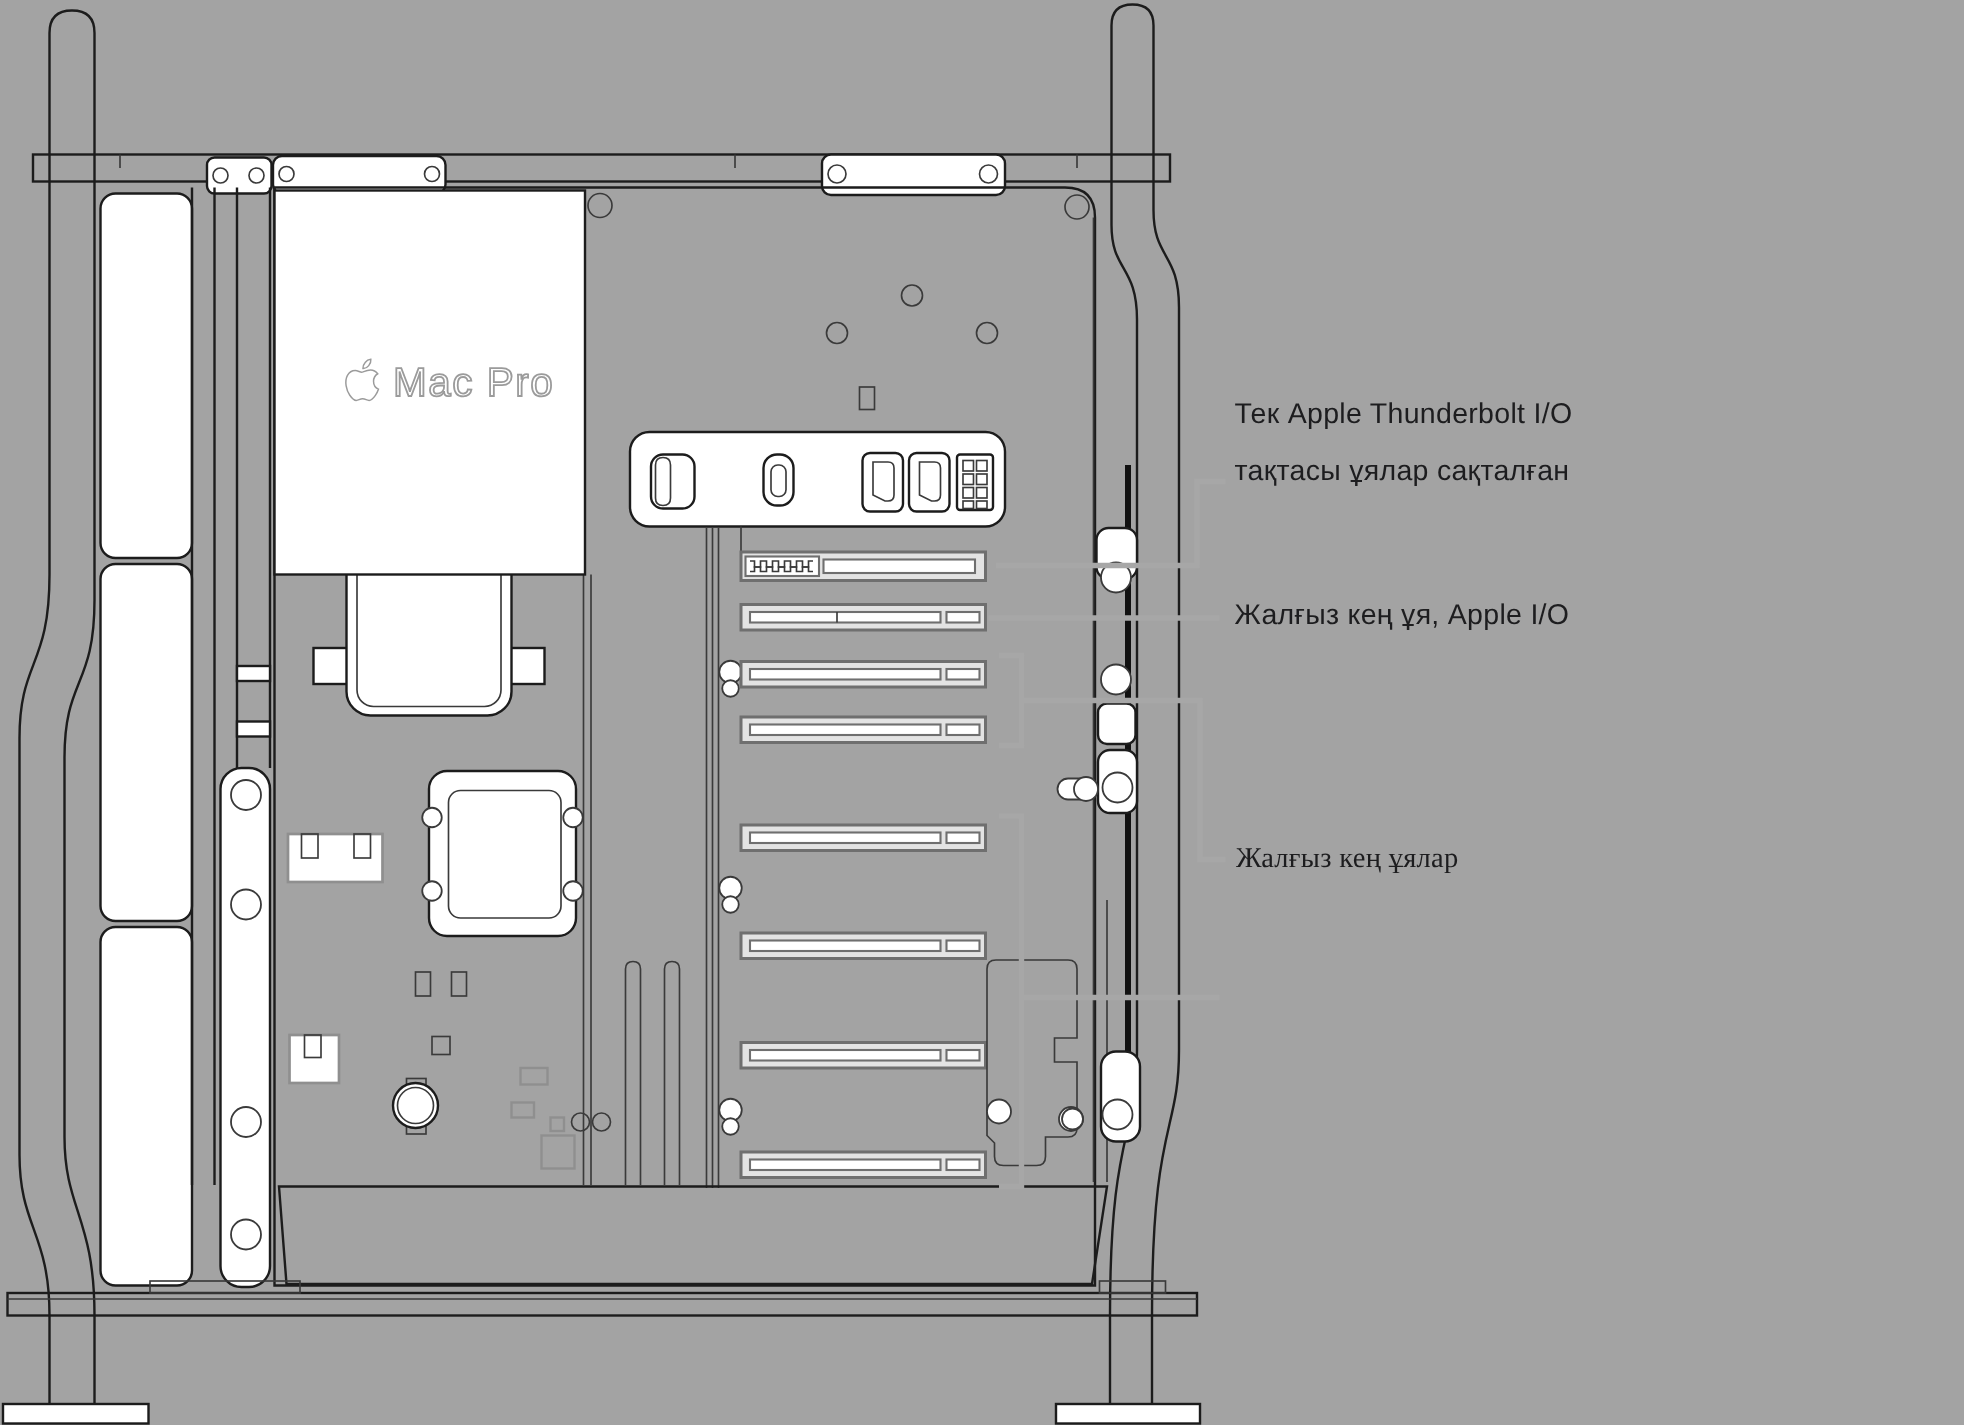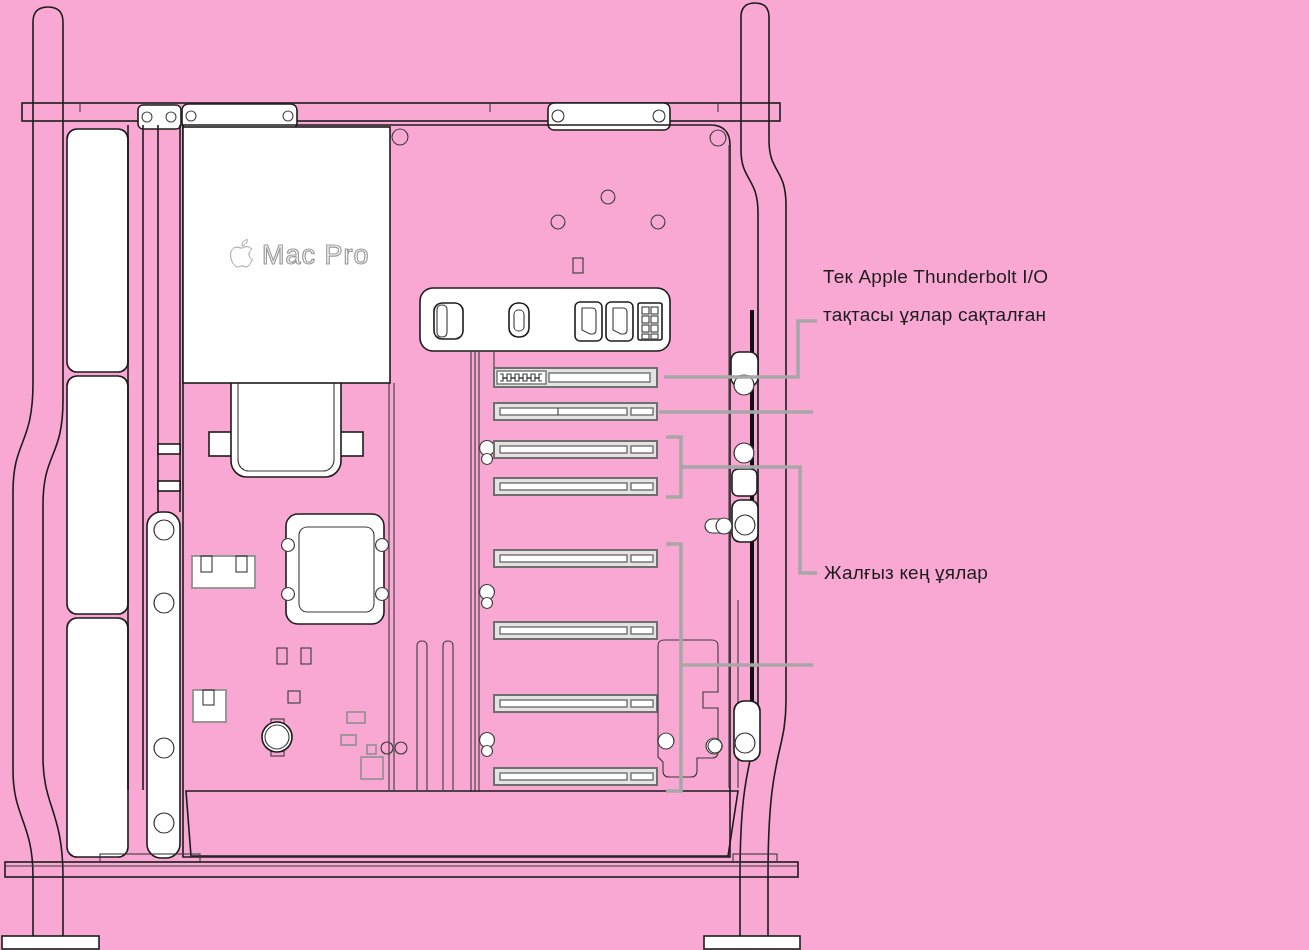--- a/index.html
+++ b/index.html
@@ -1,19 +1,19 @@
 <!DOCTYPE html>
 <html><head>
 <meta charset="utf-8">
 <style>
   html,body{margin:0;padding:0;background:#fff;}
   .stage{
     position:relative;
     width:1309px;height:950px;
-    background:#f9a8d4;
+    background:#a3a3a3;
     font-family:"Liberation Sans","DejaVu Sans",sans-serif;
     overflow:hidden;
   }
   .stage svg{position:absolute;left:0;top:0;}
   .callout-label{
     position:absolute;
     font-size:19px;
     line-height:38px;
     color:#1d1d1f;
     letter-spacing:.2px;
@@ -327,20 +327,21 @@
     <path class="callout" d="M681,665 H813"></path>
   </g>
 </svg>
 
 <div class="callout-label" style="left:823px;top:258px;">
   <span>Тек Apple Thunderbolt I/O</span>
   <span>тақтасы ұялар сақталған</span>
 </div>
 
 <div class="callout-label" style="left:823px;top:392px;">
+  <span>Жалғыз кең ұя, Apple I/O</span>
 </div>
 
-<div class="callout-label" style="left:824px;top:554px;">
+<div class="callout-label" style="left:824px;top:554px;font-family:Liberation Serif, serif;">
   <span>Жалғыз кең ұялар</span>
 </div>
 
 
 </div>
 
 </body></html>

